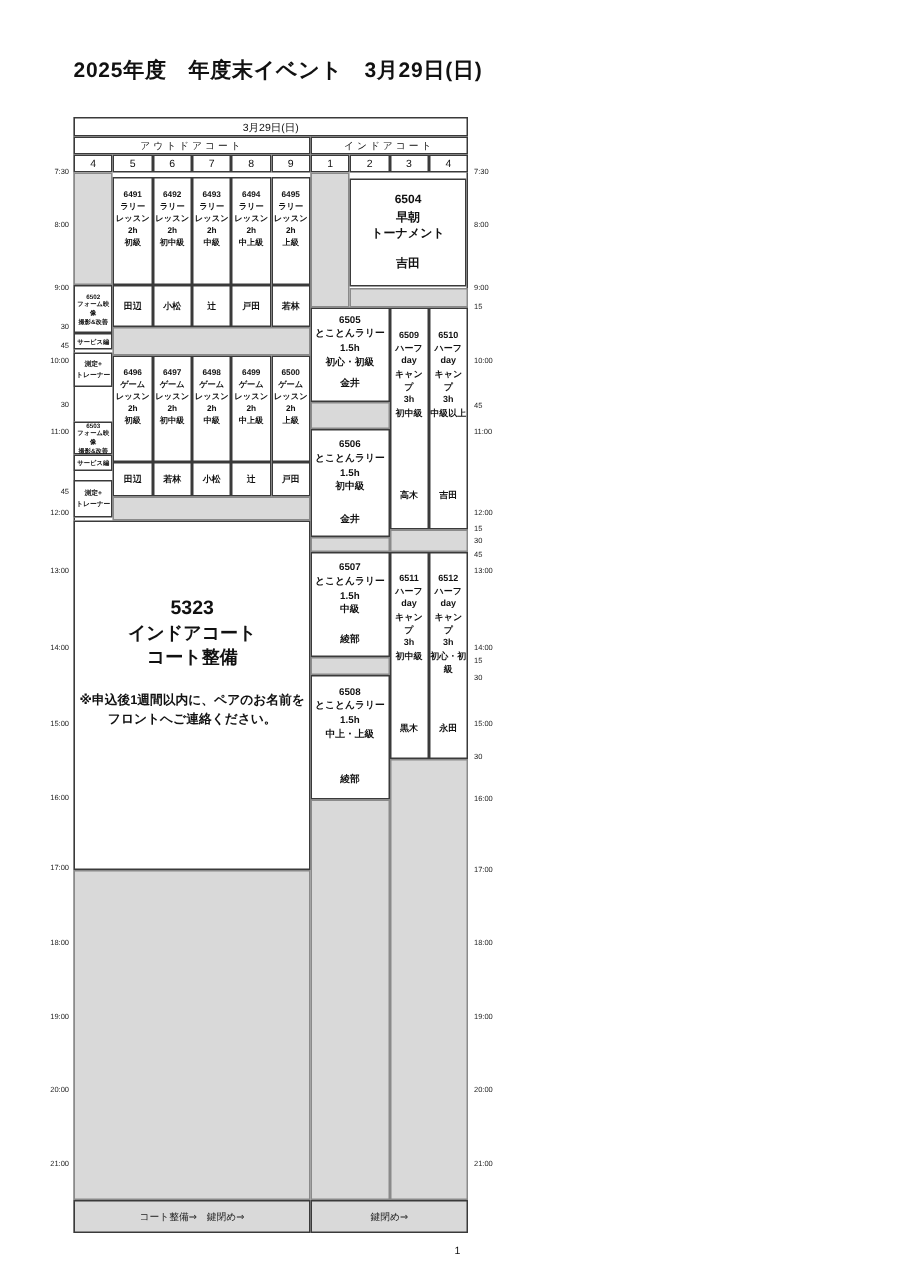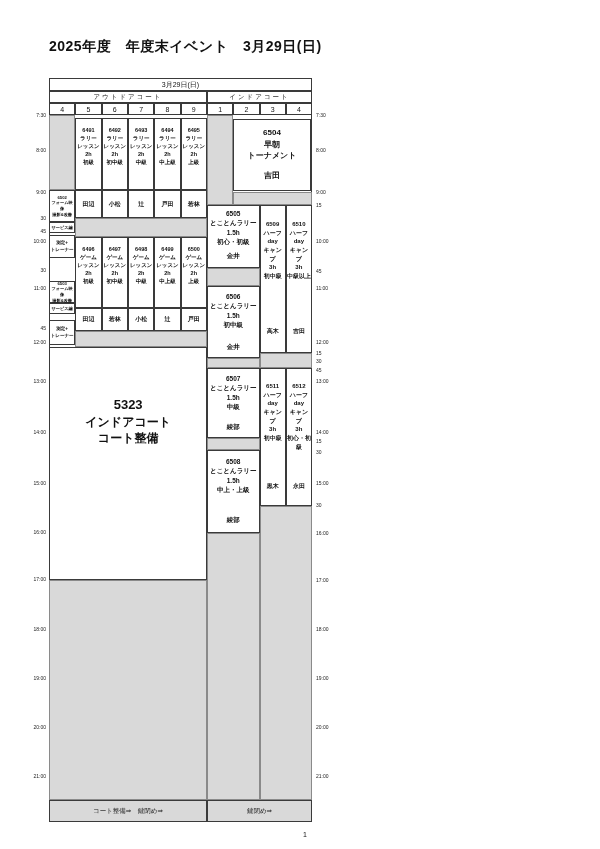--- a/index.html
+++ b/index.html
@@ -265,20 +265,24 @@
           <div>初心・初級</div>
         </div>
         <div class="spacer"></div>
         <div>永田</div>
       </div>
       <div class="abs blk" style="left: 49px; top: 347px; width: 158.3px; height: 233px; justify-content: flex-start; padding-top: 48px;">
         <div id="tourney-main">
           <div id="tourney-code">5323</div>
           <div>インドアコート</div>
           <div>コート整備</div>
+        </div>
+        <div id="tourney-note">
+          <div>※申込後1週間以内に、ペアのお名前を</div>
+          <div>フロントへご連絡ください。</div>
         </div>
       </div>
     </div>
   <div id="time-layer">
       <div class="abs tlabel tleft" style="left: 24px; top: 112px;">7:30</div>
       <div class="abs tlabel tleft" style="left: 24px; top: 147px;">8:00</div>
       <div class="abs tlabel tleft" style="left: 24px; top: 189px;">9:00</div>
       <div class="abs tlabel tleft" style="left: 24px; top: 215px;">30</div>
       <div class="abs tlabel tleft" style="left: 24px; top: 228px;">45</div>
       <div class="abs tlabel tleft" style="left: 24px; top: 238px;">10:00</div>

